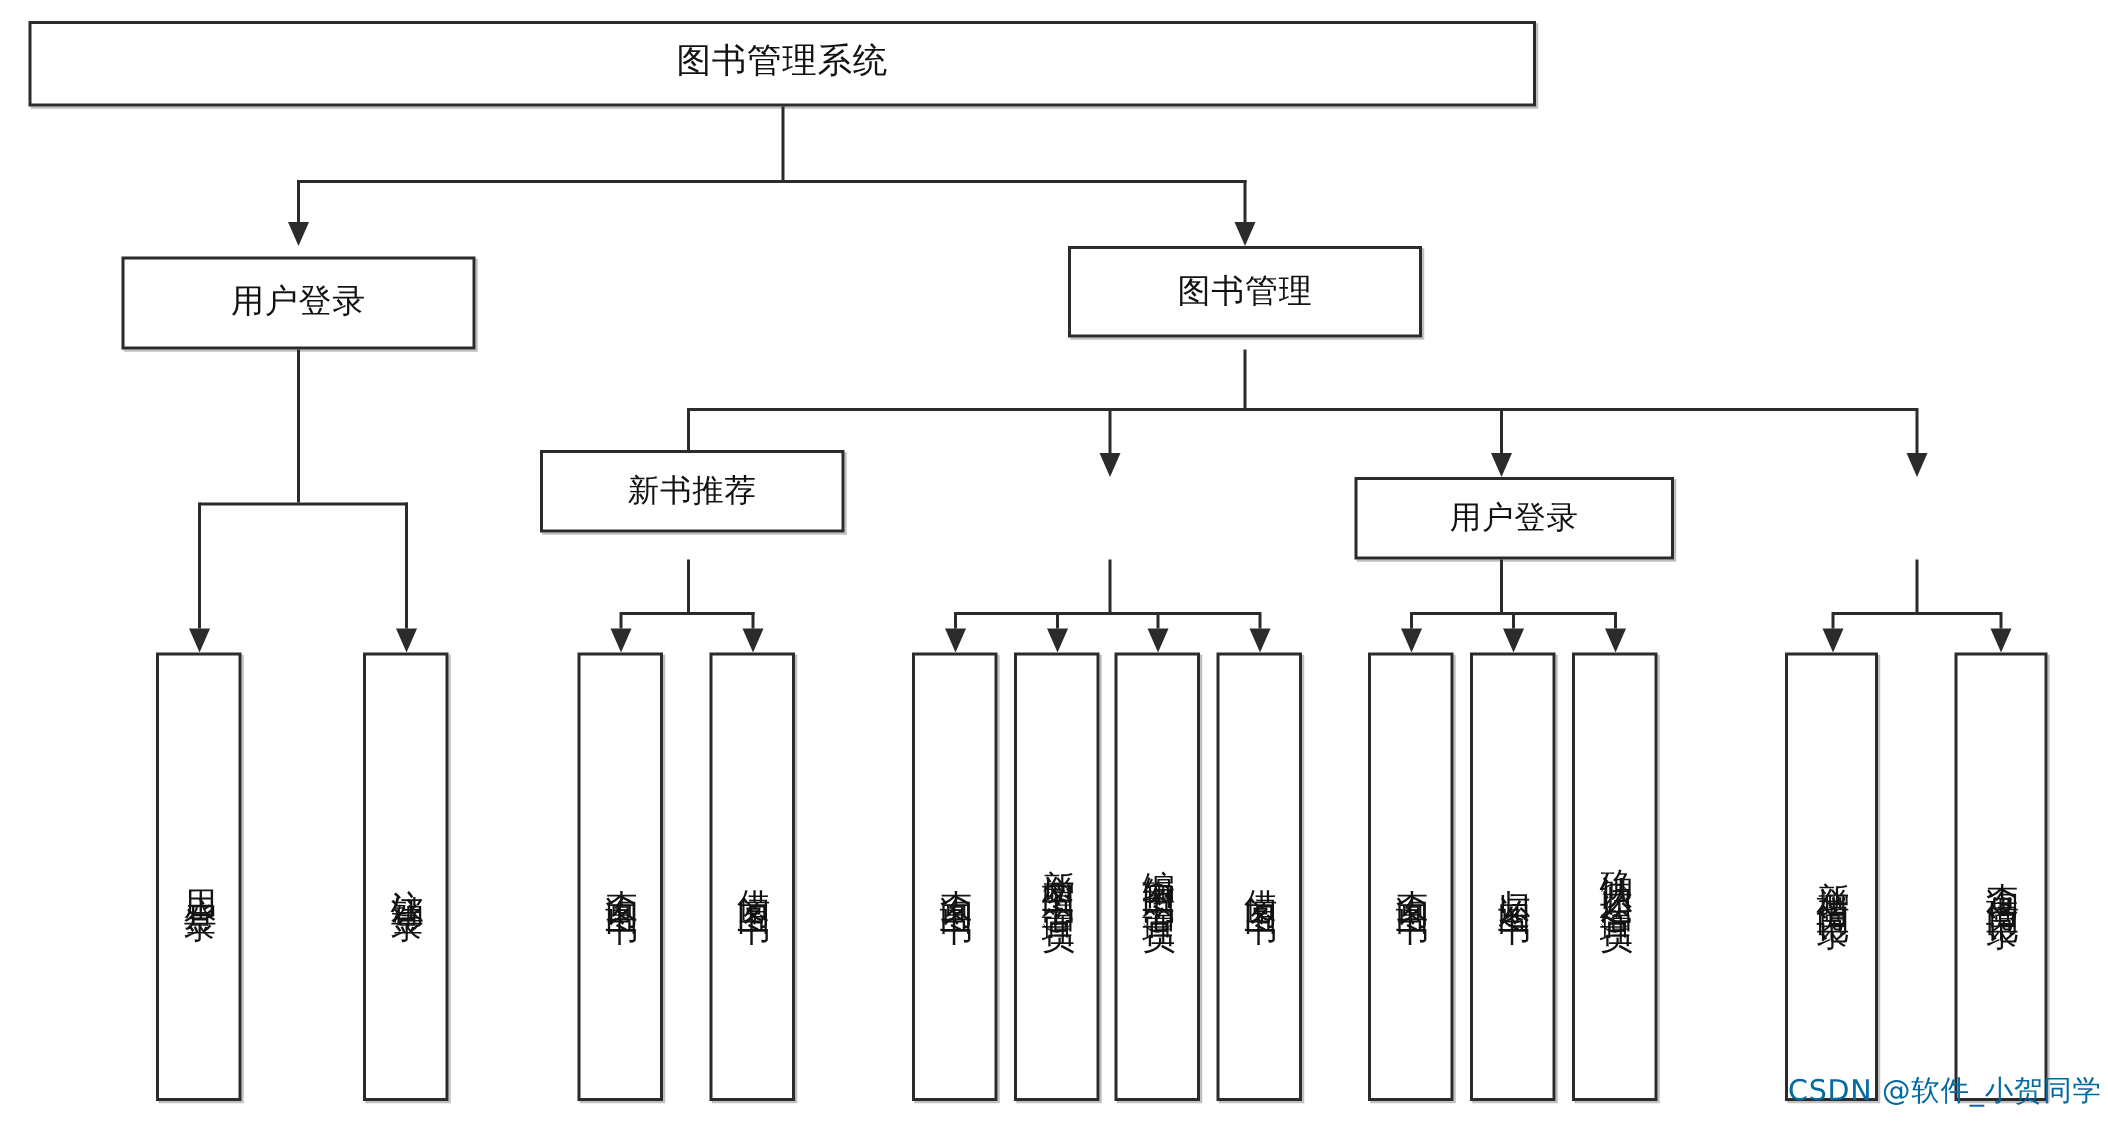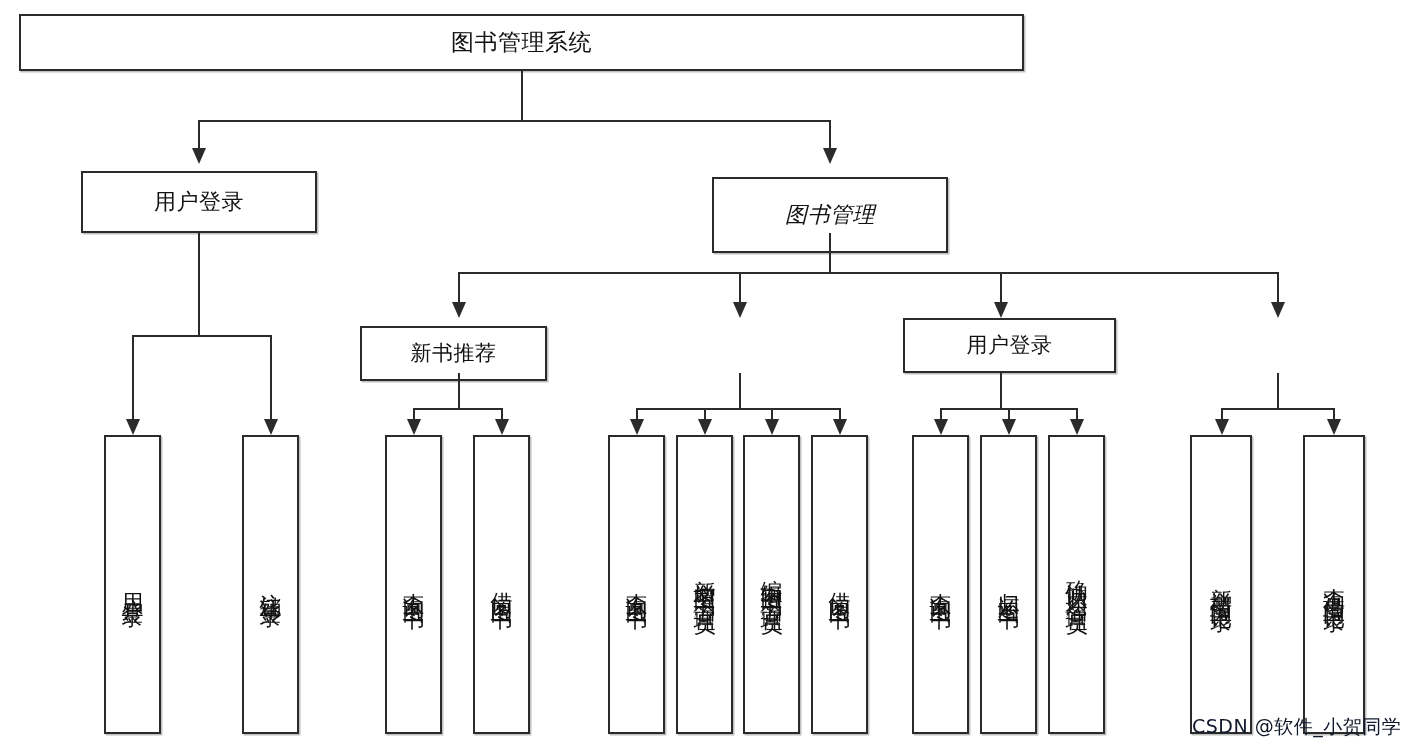--- a/index.html
+++ b/index.html
@@ -60,49 +60,49 @@
   .arrow{
     position:absolute;
     width:0;height:0;
     border-left:7px solid transparent;
     border-right:7px solid transparent;
     border-top:16px solid #2b2b2b;
   }
   
   #watermark{
     position:absolute;
-    color:#0f172a;
+    color:#0369a1;
     font-size:19px;
     white-space:nowrap;
     letter-spacing:.5px;
     pointer-events:none;
   }
 </style>
 </head>
 <body>
 
 <div id="canvas">
 
-  <div class="node root" style="left:19px;top:14px;width:1005px;height:57px;">
+  <div class="node root" style="left:19px;top:14px;width:1005px;height:57px;font-family:Liberation Mono, monospace;">
     <span>图书管理系统</span>
   </div>
 
   <div class="ln v" style="left:521px;top:71px;height:49px;"></div>
 
   <div class="ln h" style="left:199px;top:120px;width:632px;"></div>
 
   <div class="ln v" style="left:198px;top:120px;height:28px;"></div>
   <div class="arrow" style="left:192px;top:148px;"></div>
   <div class="ln v" style="left:829px;top:120px;height:28px;"></div>
   <div class="arrow" style="left:823px;top:148px;"></div>
 
   <div class="node lvl1" style="left:81px;top:171px;width:236px;height:62px;">
     <span>用户登录</span>
   </div>
-  <div class="node lvl1" style="left:712px;top:177px;width:236px;height:76px;font-style:italic;">
+  <div class="node lvl1" style="left:712px;top:164px;width:236px;height:61px;">
     <span>图书管理</span>
   </div>
 
   <div class="ln v" style="left:198px;top:233px;height:102px;"></div>
   <div class="ln h" style="left:133px;top:335px;width:139px;"></div>
   <div class="ln v" style="left:132px;top:335px;height:84px;"></div>
   <div class="arrow" style="left:126px;top:419px;"></div>
   <div class="ln v" style="left:270px;top:335px;height:84px;"></div>
   <div class="arrow" style="left:264px;top:419px;"></div>
 
@@ -110,21 +110,21 @@
   <div class="ln h" style="left:459px;top:272px;width:819px;"></div>
   <div class="ln v" style="left:458px;top:272px;height:30px;"></div>
   <div class="arrow" style="left:452px;top:302px;"></div>
   <div class="ln v" style="left:739px;top:272px;height:30px;"></div>
   <div class="arrow" style="left:733px;top:302px;"></div>
   <div class="ln v" style="left:1000px;top:272px;height:30px;"></div>
   <div class="arrow" style="left:994px;top:302px;"></div>
   <div class="ln v" style="left:1277px;top:272px;height:30px;"></div>
   <div class="arrow" style="left:1271px;top:302px;"></div>
 
-  <div class="node lvl2" style="left:360px;top:326px;width:187px;height:55px;">
+  <div class="node lvl2" style="left:360px;top:300px;width:203px;height:55px;">
     <span>新书推荐</span>
   </div>
   <div class="node lvl2" style="left:903px;top:318px;width:213px;height:55px;">
     <span>用户登录</span>
   </div>
 
   <div class="ln v" style="left:458px;top:373px;height:35px;"></div>
   <div class="ln h" style="left:414px;top:408px;width:89px;"></div>
   <div class="ln v" style="left:413px;top:408px;height:11px;"></div>
   <div class="arrow" style="left:407px;top:419px;"></div>

